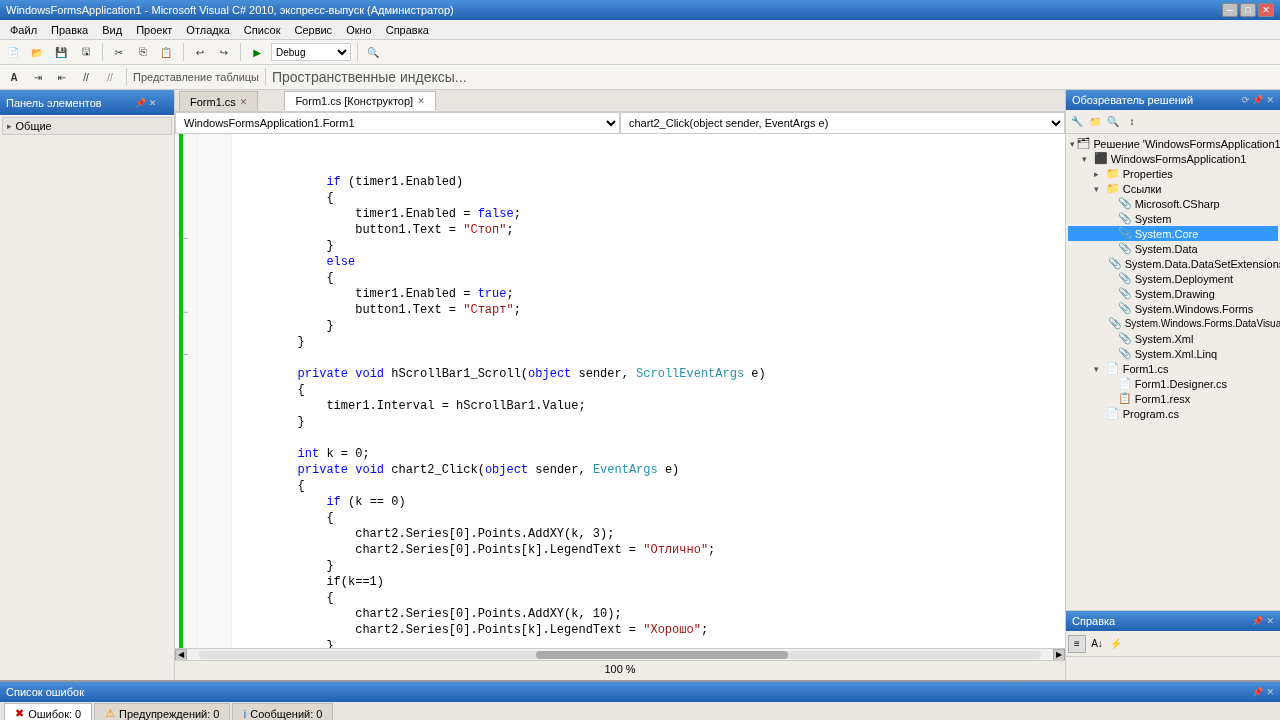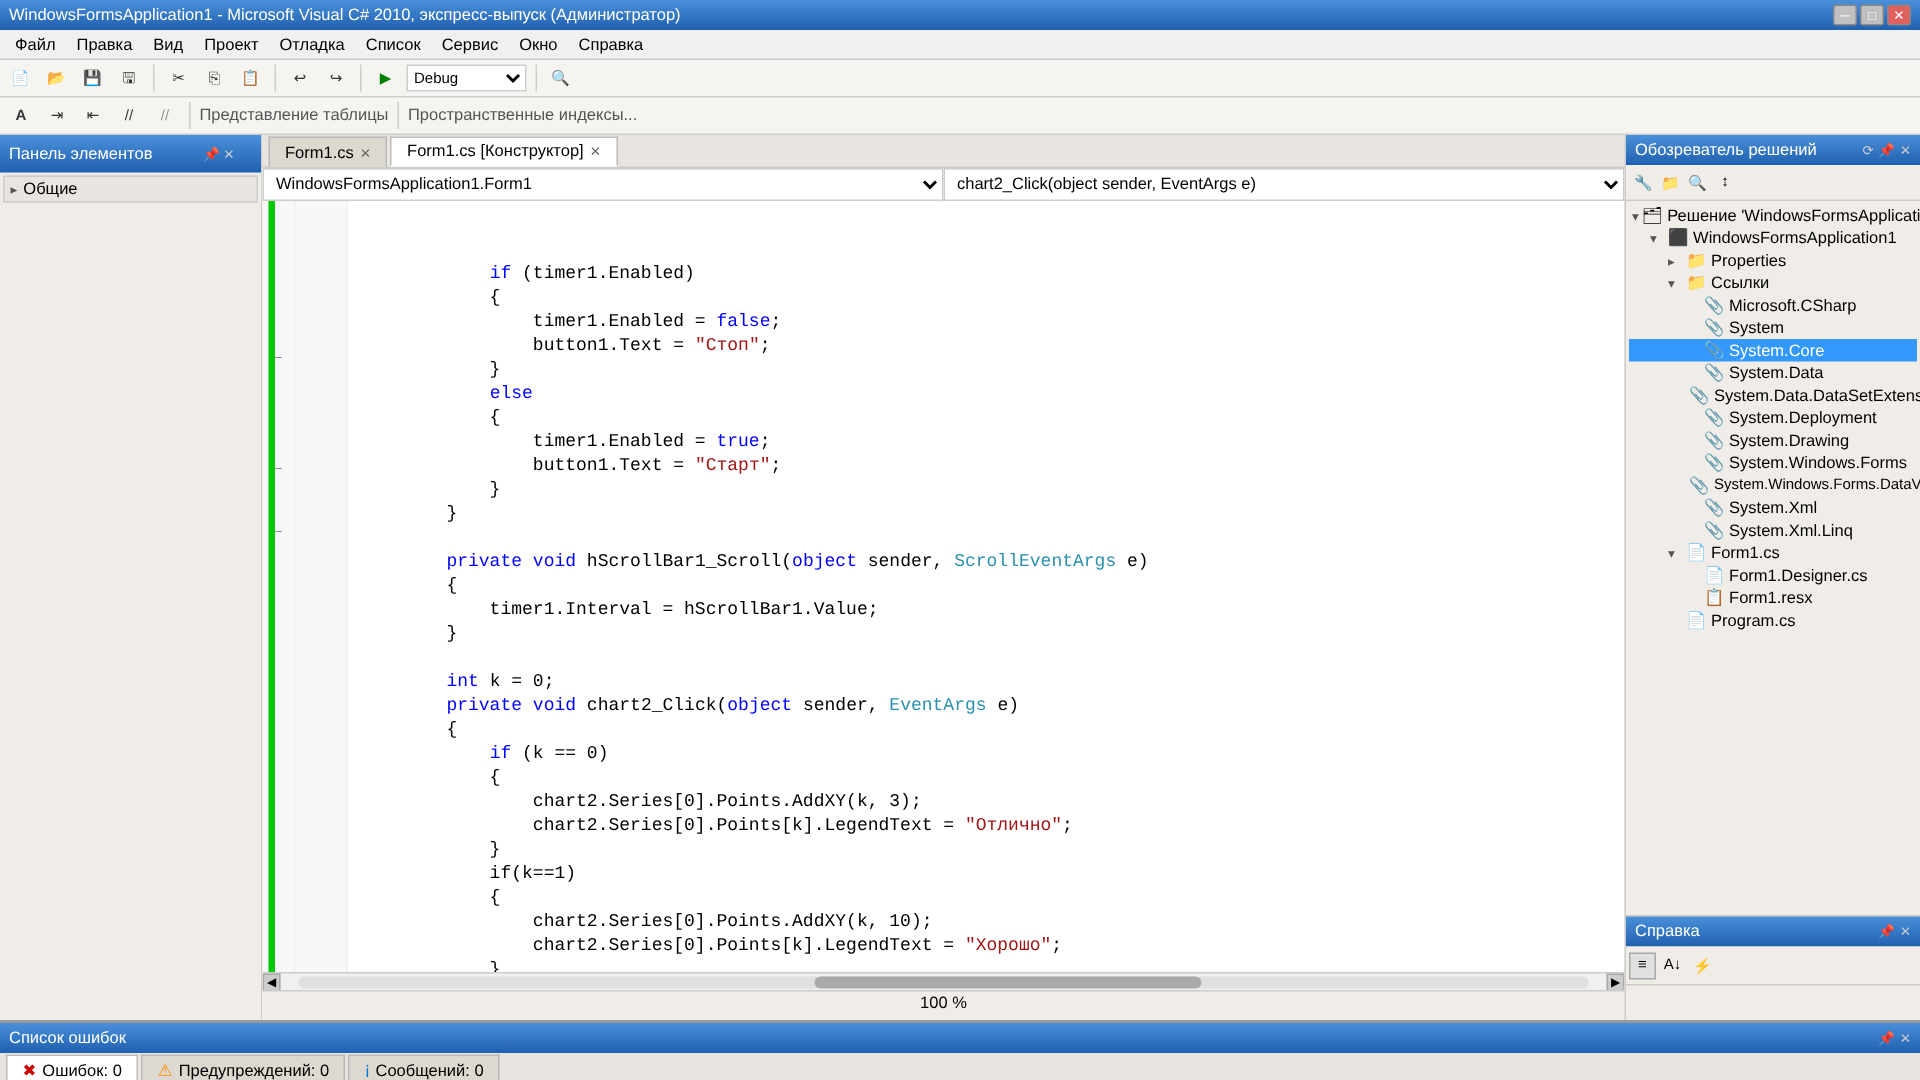--- a/index.html
+++ b/index.html
@@ -40,38 +40,38 @@
     .toolbox-group { padding: 2px; }
     .toolbox-group-header { background: #e8e4df; border: 1px solid #ccc; padding: 2px 4px; font-size: 11px; display: flex; align-items: center; cursor: pointer; }
     .expand-arrow { margin-right: 4px; font-size: 9px; color: #555; }
 
     
     .center-area { flex: 1; display: flex; flex-direction: column; background: #f0ede8; }
 
     
     .tab-bar { display: flex; background: #e8e4df; border-bottom: 1px solid #ccc; height: 22px; align-items: flex-end; padding-left: 4px; }
     .tab { padding: 2px 10px; background: #ddd8d0; border: 1px solid #bbb; border-bottom: none; font-size: 11px; cursor: pointer; margin-right: 2px; display: flex; align-items: center; gap: 4px; height: 20px; }
-    .tab.active { background: white; border-bottom: 1px solid white; z-index: 1; }
+    .tab.active { background: white; border-bottom: 1px solid white; z-index: 1; margin-left: 24px; }
     .tab-close { font-size: 9px; color: #666; cursor: pointer; }
 
     
     .code-editor { flex: 1; background: white; overflow: hidden; display: flex; flex-direction: column; }
     .code-toolbar { display: flex; height: 22px; border-bottom: 1px solid #ccc; background: #f5f5f5; }
     .code-dropdown { flex: 1; height: 22px; font-size: 11px; border: 1px solid #ccc; background: white; padding: 0 4px; }
     .code-content { flex: 1; display: flex; overflow: hidden; font-family: 'Courier New', monospace; font-size: 12px; }
     .line-numbers { width: 35px; background: #f8f8f8; border-right: 1px solid #eee; padding: 4px 2px; text-align: right; color: #999; font-size: 11px; line-height: 16px; overflow: hidden; user-select: none; }
     .code-text { flex: 1; padding: 4px 8px; overflow: auto; line-height: 16px; white-space: pre; font-size: 12px; margin-top: 36px; }
 
     
     .kw { color: #0000ff; }
     .str { color: #a31515; }
     .type { color: #2b91af; }
 
     
-    .right-panel { width: 197px; background: #f0ede8; border-left: 1px solid #ccc; display: flex; flex-direction: column; }
+    .right-panel { width: 215px; background: #f0ede8; border-left: 1px solid #ccc; display: flex; flex-direction: column; }
     .right-panel-header { background: linear-gradient(to bottom, #4a90d9, #2060b0); color: white; padding: 2px 6px; font-size: 11px; display: flex; align-items: center; justify-content: space-between; height: 20px; }
 
     .solution-tree { flex: 1; overflow: auto; padding: 2px; font-size: 11px; }
     .tree-item { display: flex; align-items: center; padding: 1px 2px; cursor: pointer; white-space: nowrap; }
     .tree-item.selected { background: #3399ff; color: white; }
     .tree-expand { font-size: 9px; cursor: pointer; color: #555; margin-right: 2px; width: 10px; display: inline-block; }
     .tree-icon { margin-right: 3px; font-size: 11px; }
 
     
     .props-panel { border-top: 1px solid #ccc; background: #f0ede8; }
@@ -143,21 +143,21 @@
 
 <div class="toolbar-area2">
   <div class="toolbar-btn" style="font-weight:bold;">A</div>
   <div class="toolbar-btn">⇥</div>
   <div class="toolbar-btn">⇤</div>
   <div class="toolbar-btn">//</div>
   <div class="toolbar-btn" style="opacity:0.5;">//</div>
   <div class="toolbar-separator"></div>
   <span style="font-size:11px;color:#555;">Представление таблицы</span>
   <div class="toolbar-separator"></div>
-  <span style="font-size:11px;color:#555;">Пространственные индексы...</span>
+  <span style="font-size:14px;color:#555;">Пространственные индексы...</span>
 </div>
 
 <div class="main-layout">
 
   <div class="left-panel">
     <div class="panel-header">
       <span class="panel-header-text">Панель элементов</span>
       <div class="panel-header-icons">
         <span class="ph-icon">📌</span>
         <span class="ph-icon">✕</span>

